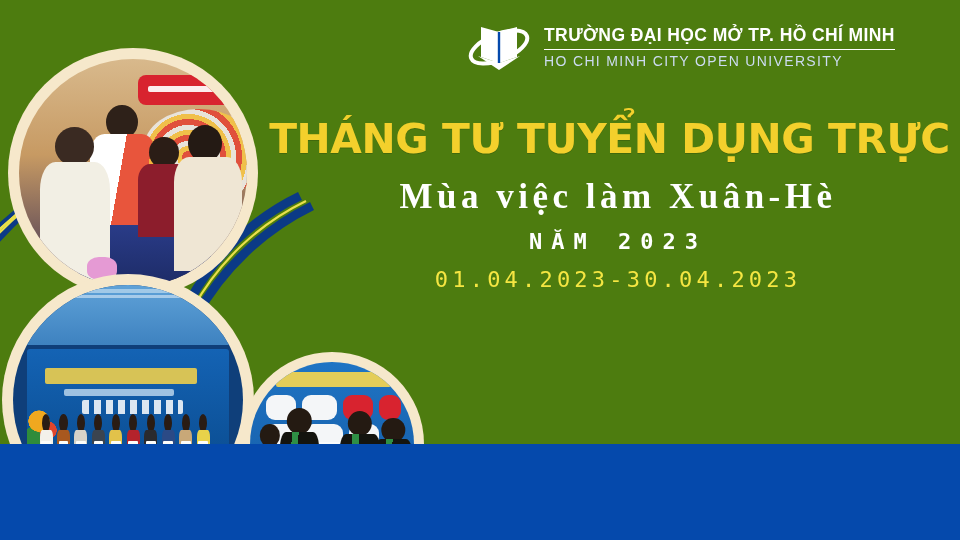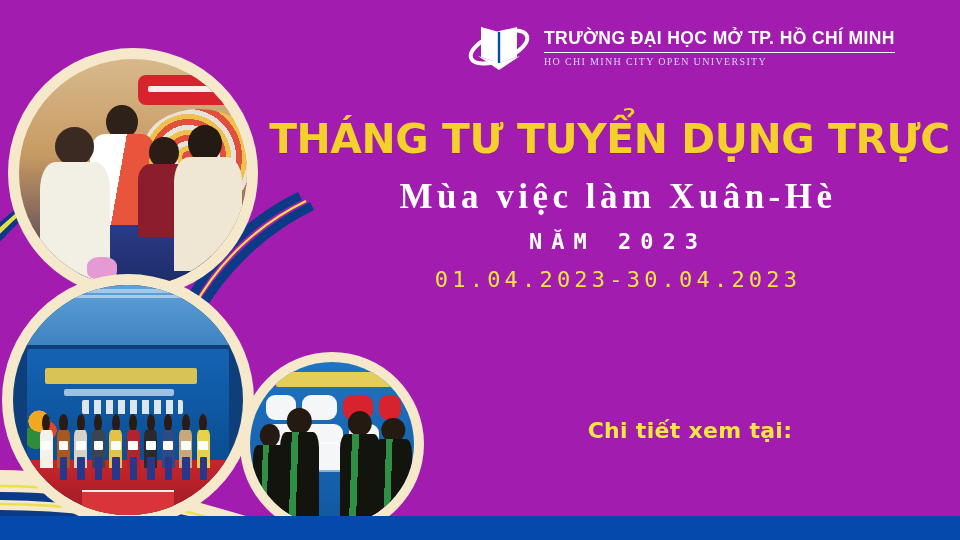--- a/index.html
+++ b/index.html
@@ -4,44 +4,44 @@
 <style>
   * { margin:0; padding:0; box-sizing:border-box; }
   html,body { width:960px; height:540px; overflow:hidden; }
   body {
     font-family:"Liberation Sans", sans-serif;
     background:#0549ac;
     position:relative;
   }
   .poster {
     position:absolute; inset:0;
-    width:960px; height:516px;
-    background:#a21caf;
+    width:960px; height:444px;
+    background:#4d7c0f;
     overflow:hidden;
   }
 
   
   .arc-layer { position:absolute; inset:0; pointer-events:none; }
 
   
   .brand {
     position:absolute; left:468px; top:16px;
     display:flex; align-items:center; gap:14px;
   }
   .brand-mark { width:62px; height:58px; flex:none; }
   .brand-text { display:flex; flex-direction:column; gap:3px; padding-top:4px;}
   .brand-line1 {
     color:#ffffff; font-size:17.5px; font-weight:bold;
     letter-spacing:.4px; white-space:nowrap;
     border-bottom:1.5px solid #ffffff; padding-bottom:3px;
     font-family:"Liberation Sans", sans-serif;
   }
   .brand-line2 {
-    color:#cddcf2; font-size:10px; letter-spacing:1.35px;
-    white-space:nowrap; font-family:Liberation Serif, serif;
+    color:#cddcf2; font-size:14px; letter-spacing:1.35px;
+    white-space:nowrap; font-family:Liberation Sans, sans-serif;
   }
 
   
   .copy { position:absolute; left:276px; top:118px; width:684px; text-align:center; }
 
   .headline {
     color:#f3d02c; font-size:40px; font-weight:bold;
     letter-spacing:-0.4px; white-space:nowrap;
     font-family:"DejaVu Sans", sans-serif;
     transform:scaleX(1.02); transform-origin:center;
@@ -234,21 +234,20 @@
   </div>
 
   <div class="copy">
     <div class="headline">THÁNG TƯ TUYỂN DỤNG TRỰC TUYẾN</div>
     <div class="subhead">Mùa việc làm Xuân-Hè</div>
     <div class="year">NĂM 2023</div>
     <div class="daterange">01.04.2023-30.04.2023</div>
   </div>
 
   <div class="cta">
-    <div class="cta-label">Chi tiết xem tại:</div>
   </div>
 
   <div class="photo ph-top">
     <div class="photo-inner">
       <div class="scene1">
         <div class="s1-tunnel"></div>
         <div class="s1-banner"></div>
         <div class="s1-table"></div>
         <div class="s1-paper"></div>
         <div class="head s1-p2h"></div>

